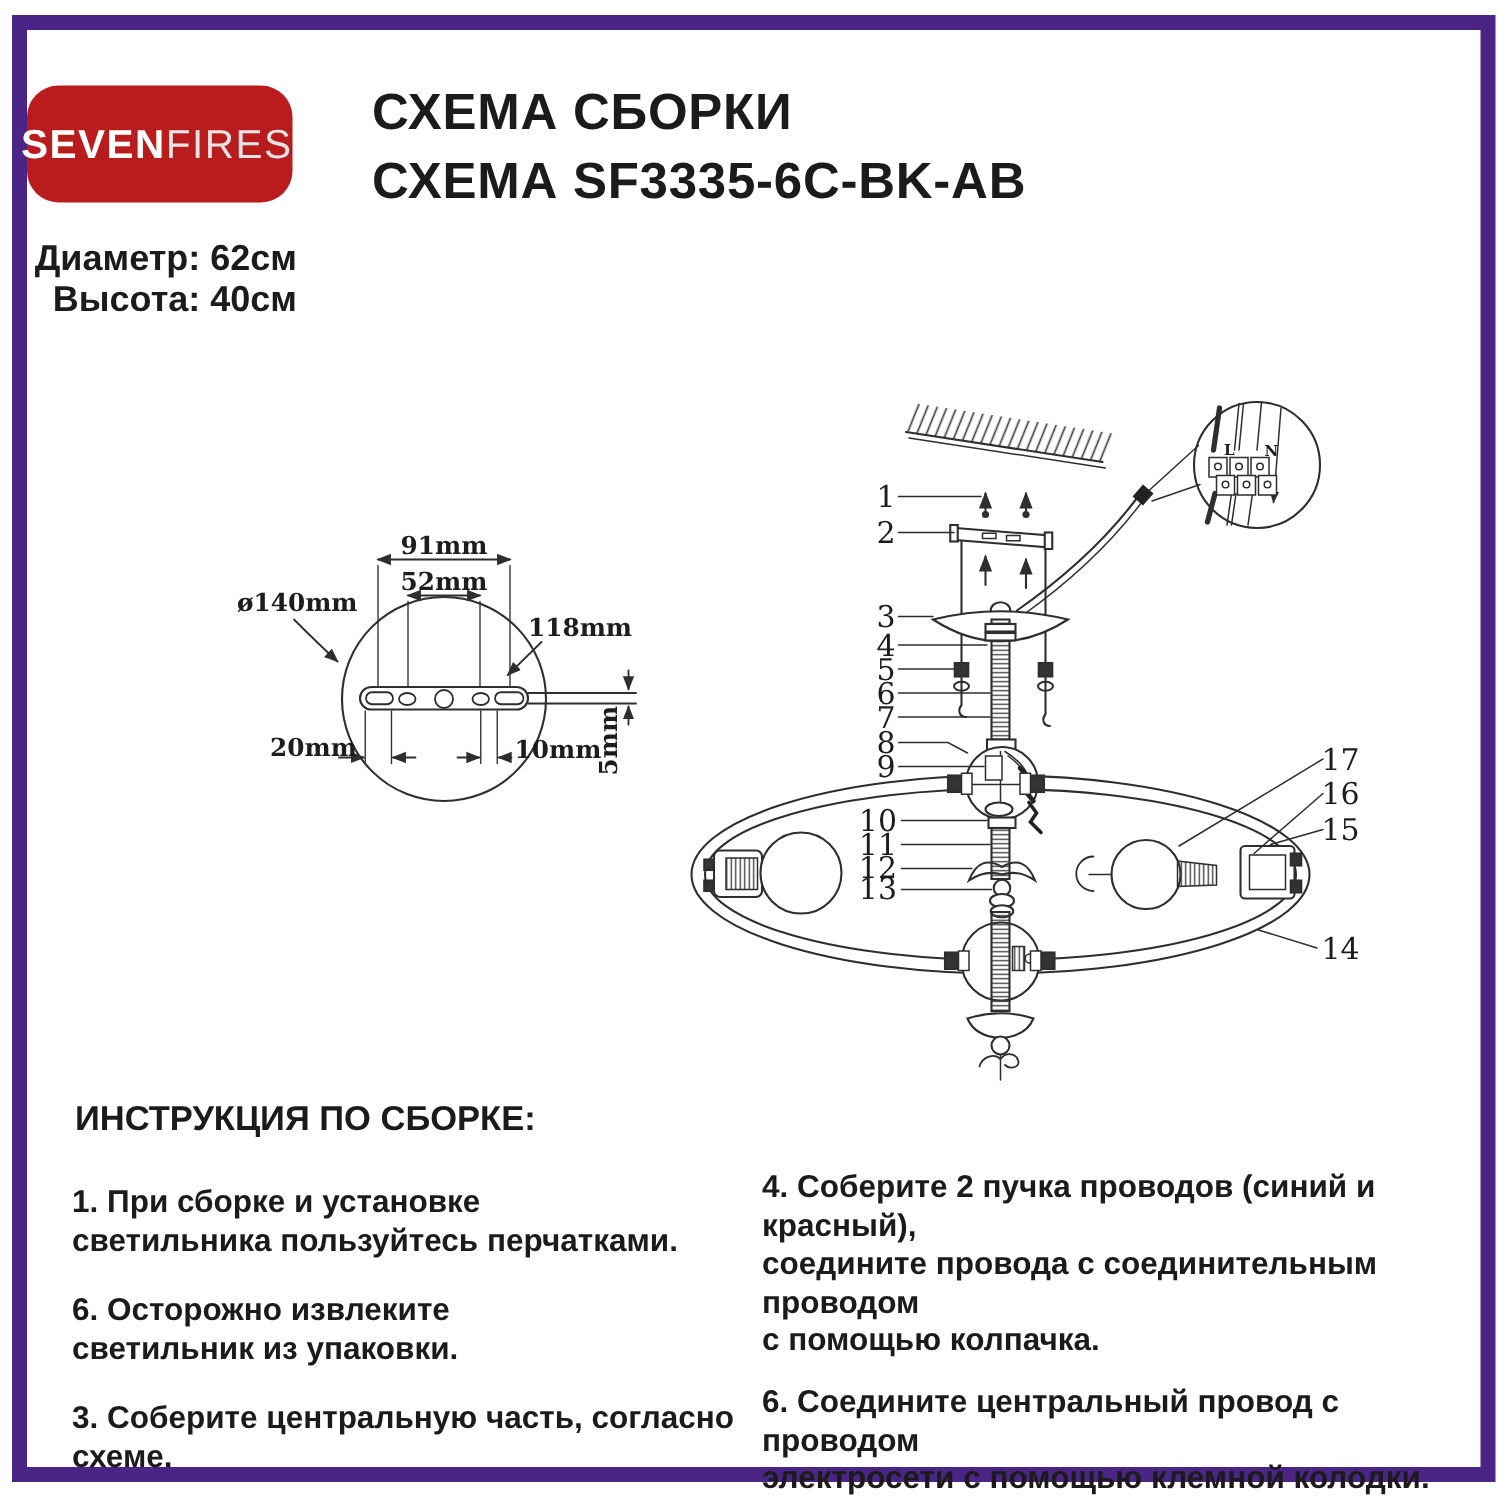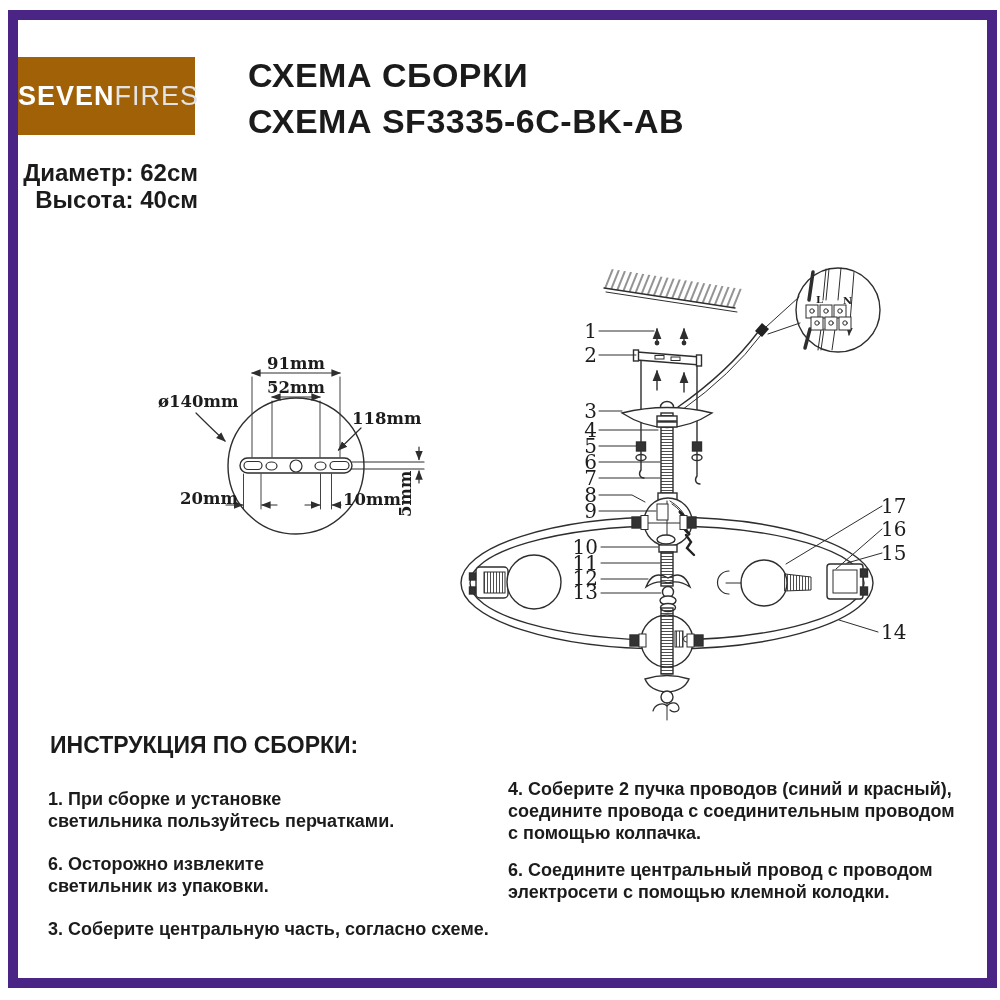--- a/index.html
+++ b/index.html
@@ -6,42 +6,42 @@
   body{
     width:1000px;height:1000px;position:relative;background:#ffffff;
     font-family:"Liberation Sans",sans-serif;color:#1b1b1b;overflow:hidden;
   }
   .frame{
     position:absolute;left:8px;top:10px;width:969px;height:958px;
     border:10px solid #4b2586;pointer-events:none;
   }
   .logo{
     position:absolute;left:18px;top:57px;width:177px;height:78px;
-    background:#a16207;color:#fff;display:flex;align-items:center;justify-content:space-between;
-    font-size:27px;letter-spacing:1px;
+    background:#b91c1c;color:#fff;display:flex;align-items:center;justify-content:flex-end;
+    font-size:27px;letter-spacing:1px;border-radius:21px;
   }
   .logo .seven{font-weight:800;}
   .logo .fires{font-weight:400;color:#e3e3e3;}
   .title{
     position:absolute;left:248px;top:52px;font-size:34px;font-weight:800;
     line-height:1.36;color:#1b1b1b;letter-spacing:.5px;
   }
   .dims{
     position:absolute;left:20px;top:159px;width:178px;text-align:right;
     font-size:24px;font-weight:700;line-height:1.13;
   }
   .diagram-svg{position:absolute;left:0;top:235px;}
   .instr-heading{
     position:absolute;left:50px;top:732px;font-size:23px;font-weight:800;
   }
   .col{position:absolute;}
   .col-left{left:48px;top:789px;width:452px;}
   .col-right{left:508px;top:779px;width:468px;}
   .col p{
-    font-size:18px;font-weight:700;line-height:1.22;margin:0 0 21px 0;
+    font-size:21px;font-weight:700;line-height:1.22;margin:0 0 21px 0;
     white-space:pre-line;
   }
   .col-right p{margin-bottom:15px;}
   .pn{font-family:"DejaVu Serif","Liberation Serif",serif;font-size:20px;fill:#1d1d1d;stroke:none;}
   .dim{font-family:"DejaVu Serif","Liberation Serif",serif;font-size:16.5px;font-weight:bold;fill:#1d1d1d;stroke:none;}
   .tiny{font-family:"DejaVu Serif","Liberation Serif",serif;font-size:10px;font-weight:bold;fill:#1d1d1d;stroke:none;}
 </style>
 </head>
 <body>
 
@@ -284,21 +284,21 @@
       <text class="pn" x="598" y="585" text-anchor="end">12</text>
       <text class="pn" x="598" y="599" text-anchor="end">13</text>
       <text class="pn" x="881" y="513">17</text>
       <text class="pn" x="881" y="536">16</text>
       <text class="pn" x="881" y="560">15</text>
       <text class="pn" x="881" y="639">14</text>
     </g>
   </g>
 </svg>
 
-<div class="instr-heading">ИНСТРУКЦИЯ ПО СБОРКИ:</div>
+<div class="instr-heading">ИНСТРУКЦИЯ ПО СБОРКЕ:</div>
 
 <div class="col col-left">
   <p>1. При сборке и установке
 светильника пользуйтесь перчатками.</p>
   <p>6. Осторожно извлеките
 светильник из упаковки.</p>
   <p>3. Соберите центральную часть, согласно схеме.</p>
 </div>
 
 <div class="col col-right">

